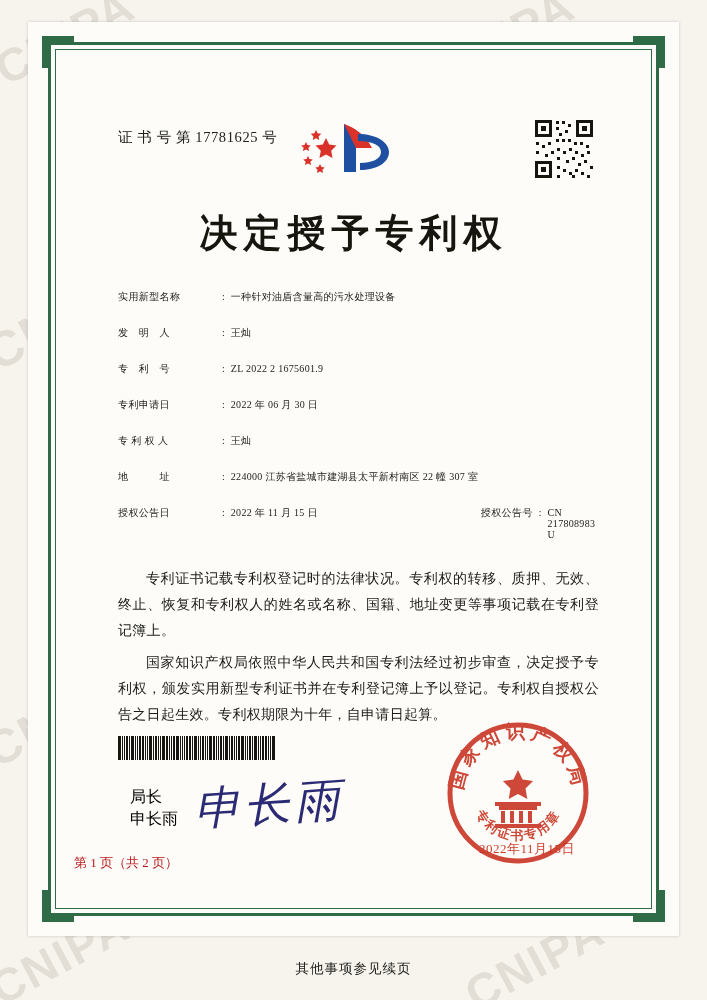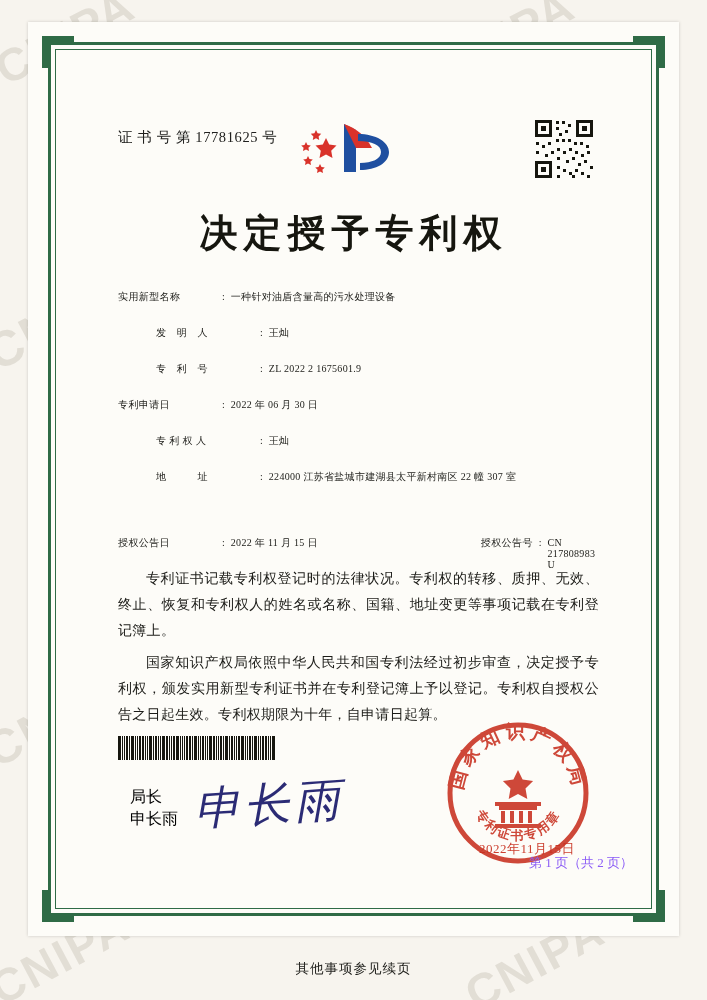--- a/index.html
+++ b/index.html
@@ -134,36 +134,34 @@
     margin-bottom: 22px;
   }
   .row .lbl {
     width: 104px;
     flex: 0 0 104px;
     letter-spacing: .4px;
   }
   .row .lbl.spread {
     display: flex;
     justify-content: space-between;
-    margin-left: 38px;
   }
   .row .colon {
     flex: 0 0 auto;
     padding-right: 6px;
   }
   .row .val {
     flex: 1 1 auto;
     letter-spacing: .3px;
   }
   .row .val.half { flex: 0 0 250px; }
   .row .lbl2 {
     flex: 0 0 auto;
     padding-right: 6px;
     letter-spacing: .4px;
-    margin-top: 30px;
   }
 
   
   .paras {
     position: absolute;
     left: 44px;
     right: 34px;
     top: 498px;
     font-size: 14px;
     line-height: 26px;
@@ -230,23 +228,23 @@
     color: #c8301f;
     letter-spacing: .5px;
     opacity: .92;
   }
 
   .page-no {
     position: absolute;
     left: 0;
     right: 0;
     bottom: 18px;
-    text-align: right;
+    text-align: left;
     font-size: 13px;
-    color: #8b5cf6;
+    color: #b91c1c;
   }
 
   .footer-note {
     position: absolute;
     left: 0;
     right: 0;
     bottom: 22px;
     text-align: center;
     font-size: 13.5px;
     color: #1c1c18;

